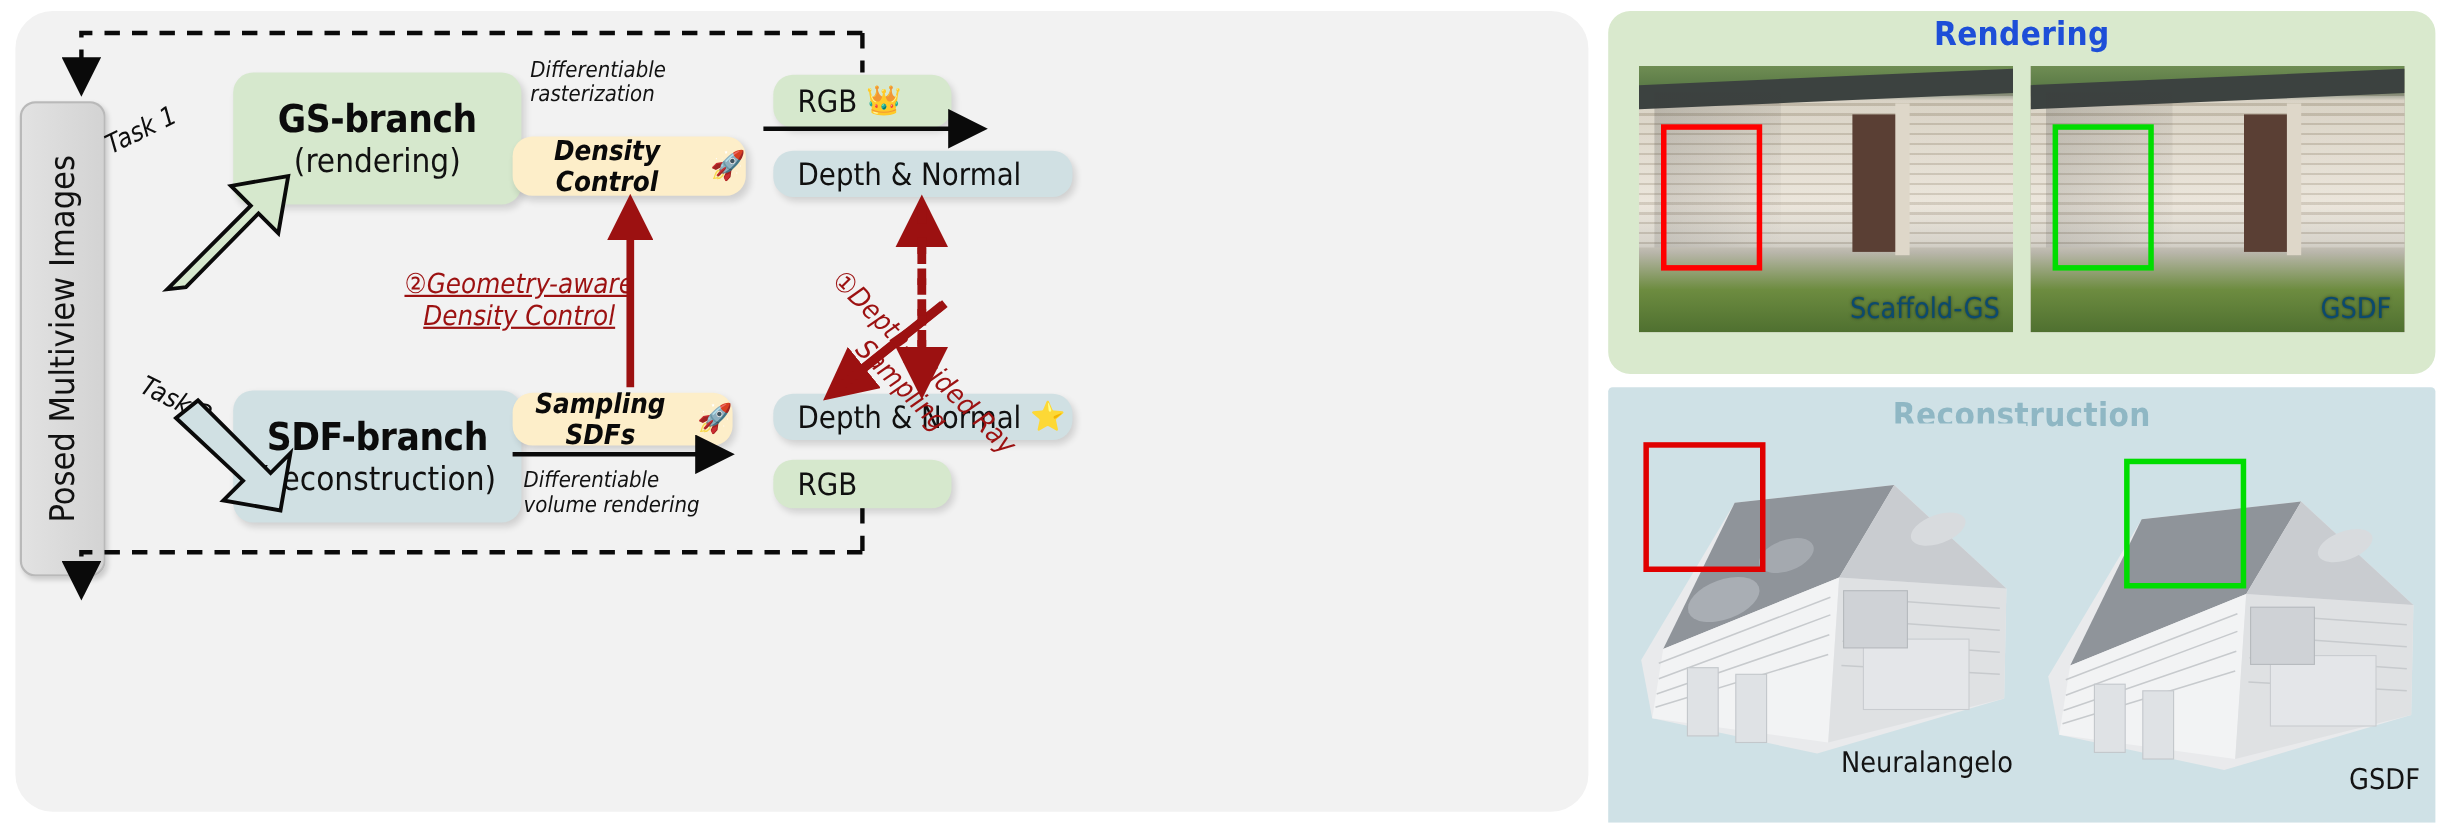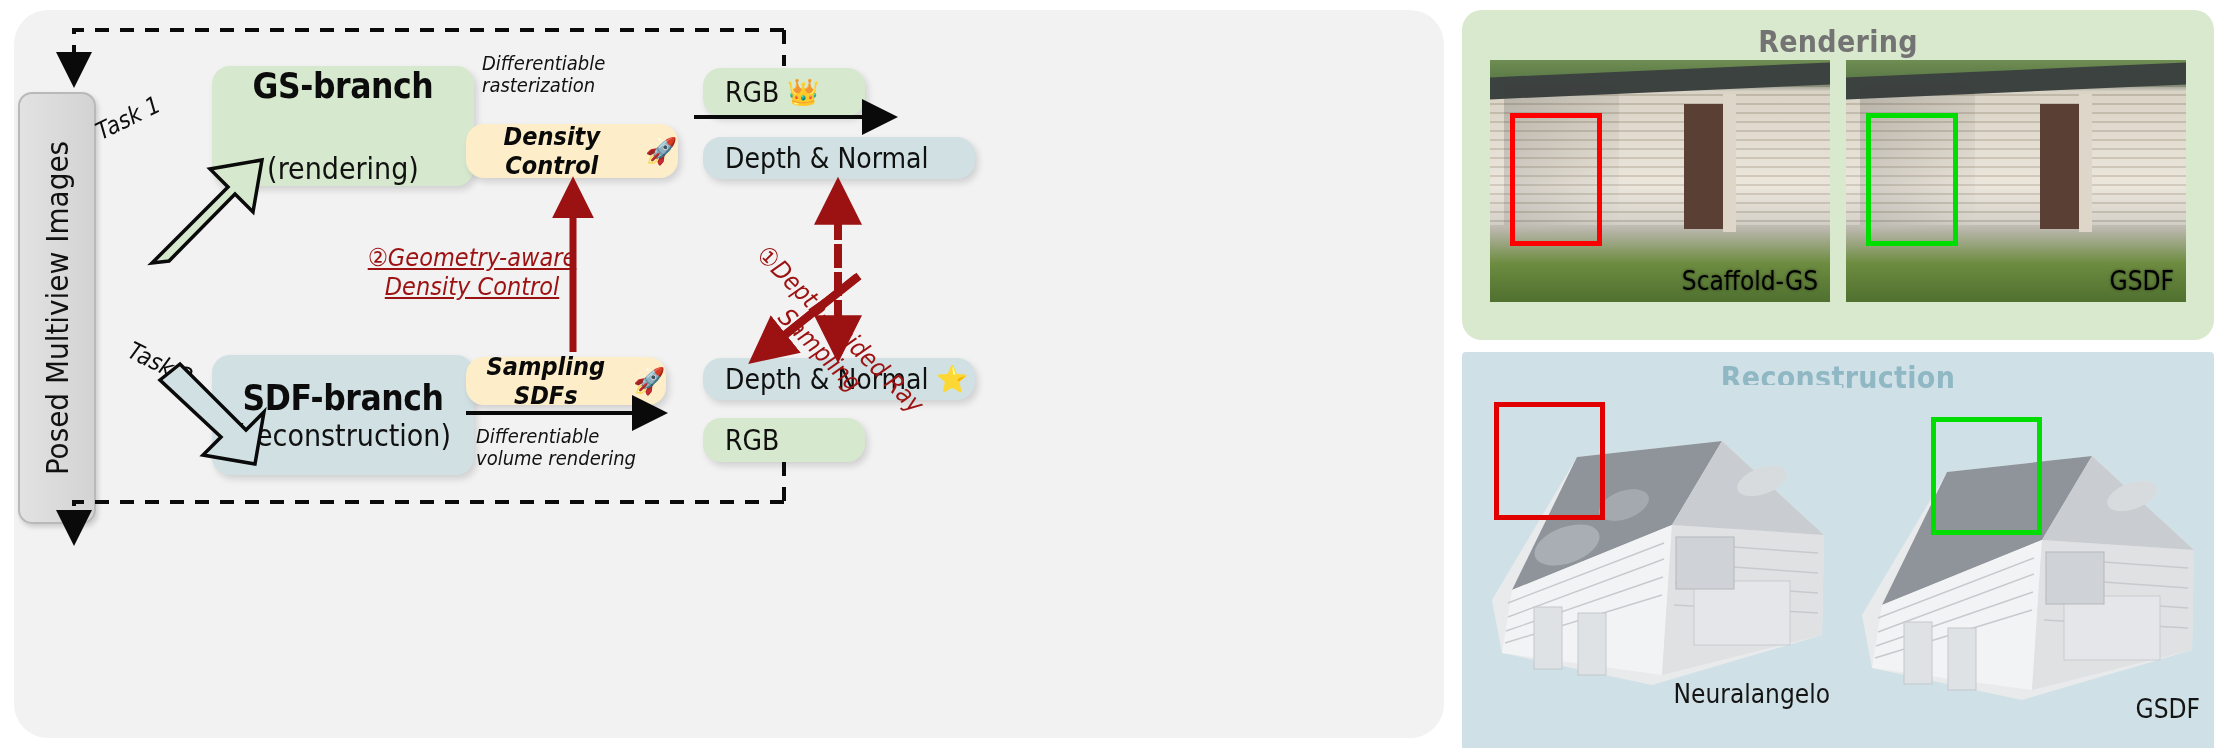--- a/index.html
+++ b/index.html
@@ -17,21 +17,21 @@
              box-shadow:2px 3px 5px rgba(0,0,0,.16);}
   #input-bar .vtxt{position:absolute;left:50%;top:50%;
              transform:translate(-50%,-50%) rotate(-90deg);
              white-space:nowrap;font-size:31px;color:#111;
              font-family:"DejaVu Sans Condensed","Liberation Sans",sans-serif;}
 
   
   .node{position:absolute;border-radius:18px;display:flex;align-items:center;
         justify-content:center;text-align:center;box-sizing:border-box;
         box-shadow:3px 4px 7px rgba(0,0,0,.14);}
-  .green{background:#d6e8cd;justify-content:space-between;}
+  .green{background:#d6e8cd;}
   .blue{background:#d0e0e3;}
   .cream{background:#fdeec9;}
 
   .branch-title{font-weight:bold;font-size:35px;color:#0c0c0c;letter-spacing:-.4px;
         font-family:"DejaVu Sans Condensed","Liberation Sans",sans-serif;}
   .branch-sub{font-size:30px;color:#111;
         font-family:"DejaVu Sans Condensed","Liberation Sans",sans-serif;}
 
   .tag{font-size:28px;color:#101010;padding-left:22px;justify-content:flex-start;
        font-family:"DejaVu Sans Condensed","Liberation Sans",sans-serif;}
@@ -56,28 +56,28 @@
          pointer-events:none;overflow:visible;}
 
   
   #rendering-panel{position:absolute;left:1462px;top:10px;width:752px;height:330px;
        background:#d9e9cd;border-radius:20px;}
   #reconstruction-panel{position:absolute;left:1462px;top:352px;width:752px;height:444px;
        background:#cfe1e6;border-radius:4px;}
   .panel-title{position:absolute;width:100%;text-align:center;font-weight:bold;
        font-size:30px;letter-spacing:.3px;
        font-family:"DejaVu Sans Condensed","Liberation Sans",sans-serif;}
-  #rendering-title{top:14px;color:#737373;}
+  #rendering-title{top:4px;color:#1d4ed8;}
   #reconstruction-title{top:8px;color:#8fb7c4;}
 
   .photo{position:absolute;overflow:hidden;background:#b9b0a4;}
   .mesh{position:absolute;overflow:hidden;background:#cfe1e6;}
   .imglbl{position:absolute;right:12px;bottom:6px;font-size:26px;
        font-family:"DejaVu Sans Condensed","Liberation Sans",sans-serif;}
-  .imglbl.white{color:#000000;text-shadow:0 0 3px rgba(0,0,0,.5);}
+  .imglbl.white{color:#0c4a6e;text-shadow:0 0 3px rgba(0,0,0,.5);}
   .imglbl.dark{color:#141414;}
   .roi{position:absolute;box-sizing:border-box;}
 </style>
 </head>
 <body>
 
 <div id="root">
 
   <div id="left-panel"></div>
 

